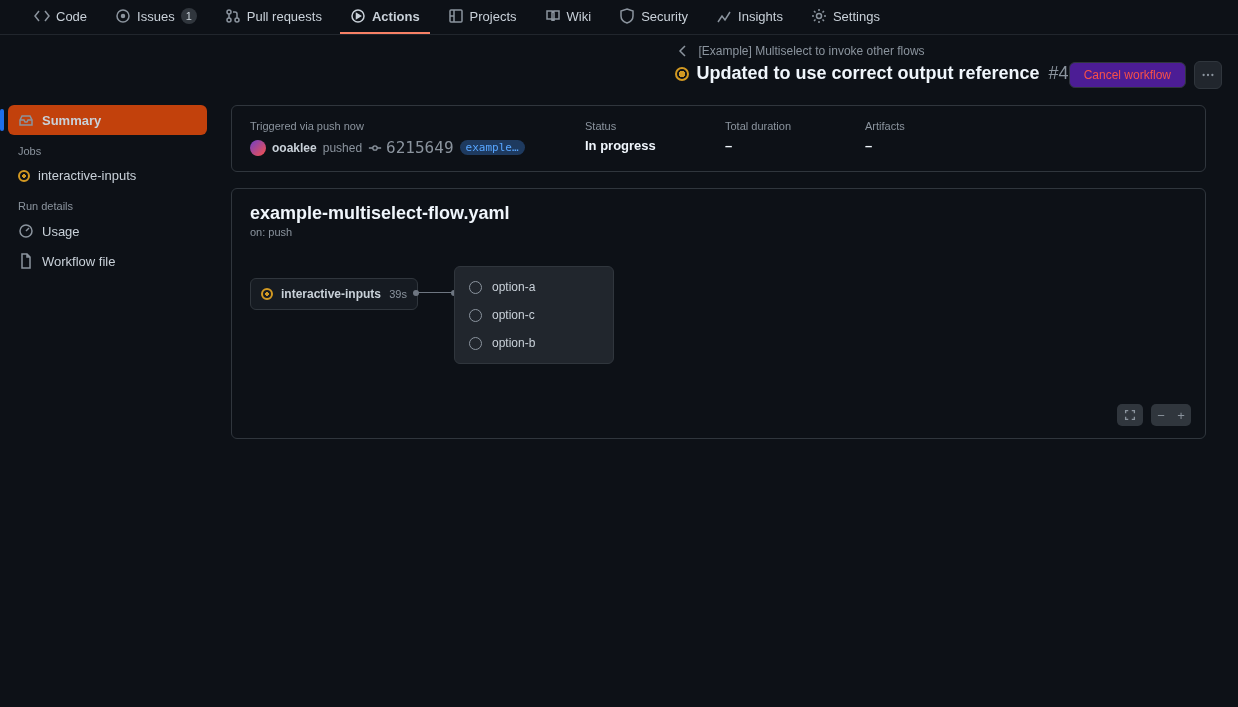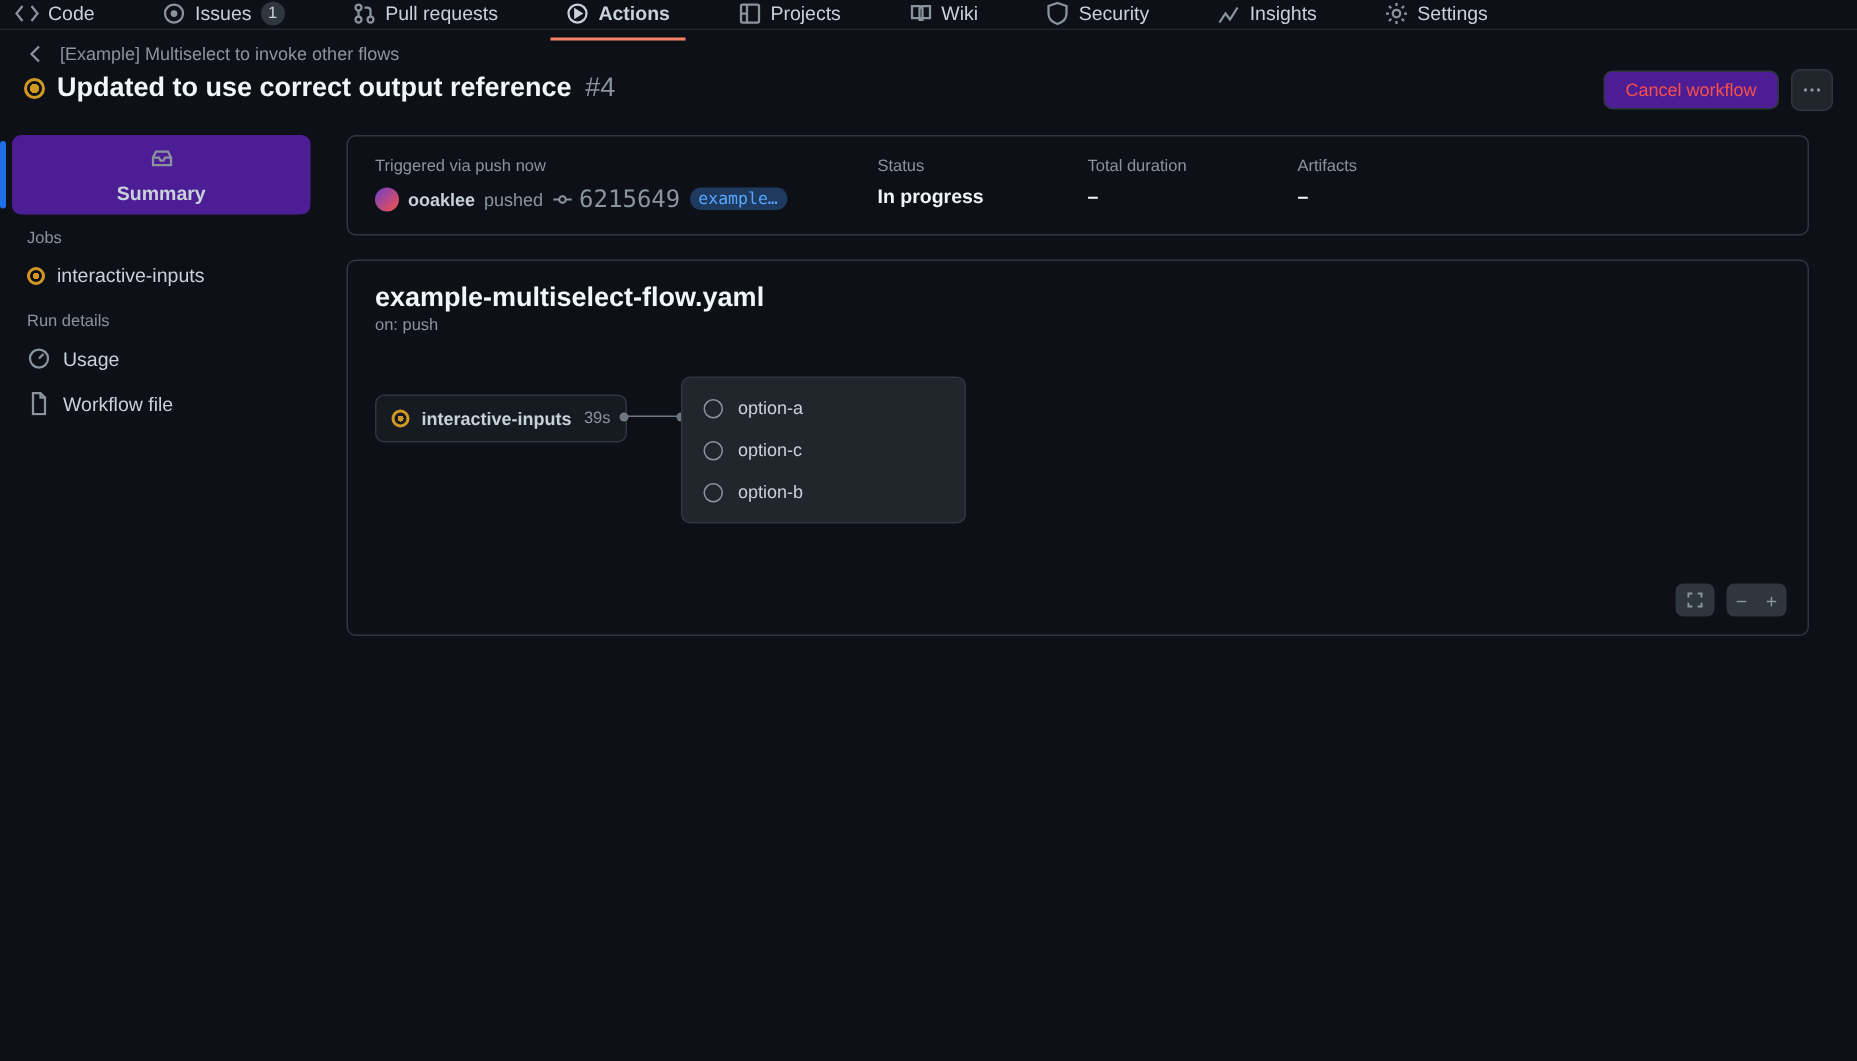--- a/index.html
+++ b/index.html
@@ -8,26 +8,26 @@
     color: #c9d1d9;
     font-family: -apple-system, BlinkMacSystemFont, "Segoe UI", Helvetica, Arial, sans-serif;
     font-size: 14px;
     width: 1238px;
     height: 707px;
     overflow: hidden;
   }
 
   
   .topnav {
-    height: 20px;
+    height: 35px;
     border-bottom: 1px solid #21262d;
     display: flex;
     align-items: center;
-    padding: 0 0;
-    gap: 25px;
+    padding: 0 24px;
+    gap: 8px;
   }
   .topnav .tab {
     display: flex;
     align-items: center;
     gap: 6px;
     padding: 8px 10px;
     color: #c9d1d9;
     font-size: 13px;
     cursor: pointer;
     border-bottom: 2px solid transparent;
@@ -46,21 +46,22 @@
     align-items: center;
     justify-content: center;
     padding: 0 5px;
   }
 
   
   .header {
     padding: 8px 16px 16px 16px;
     display: flex;
     align-items: flex-start;
-    justify-content: space-between;
+    justify-content: flex-end;
+    margin-left: 47px;
   }
   .header-left { display: flex; flex-direction: column; gap: 4px; }
   .breadcrumb {
     display: flex; align-items: center; gap: 8px;
     color: #8b949e; font-size: 12px;
   }
   .breadcrumb .back-icon { width:16px; height:16px; display:inline-flex; align-items:center; justify-content:center; cursor:pointer; color:#8b949e; }
   .title-row { display: flex; align-items: center; gap: 8px; }
   .status-dot {
     width: 14px; height: 14px;
@@ -98,24 +99,23 @@
   .sidebar { width: 215px; padding: 0 8px; }
   .side-item {
     display:flex; align-items:center; gap:8px;
     padding: 7px 10px;
     border-radius: 6px;
     color:#c9d1d9;
     font-size: 13px;
     cursor:pointer;
   }
   .side-item.active {
-    background: #4c1d95;
+    background: #c2410c;
     font-weight: 600;
     position: relative;
-    flex-direction: column;
   }
   .side-item.active::before {
     content:"";
     position:absolute; left:-8px; top:4px; bottom:4px;
     width:4px; background:#1f6feb; border-radius:2px;
   }
   .side-item .si-icon {
     width:16px; height:16px; display:inline-flex; align-items:center; justify-content:center; color:#8b949e;
   }
   .side-heading {
@@ -203,21 +203,21 @@
     border-top: 1px solid #6e7681;
   }
   .edge::before, .edge::after {
     content:""; position:absolute; width:6px; height:6px; border-radius:50%; background:#6e7681; top:-3px;
   }
   .edge::before { left:-3px; }
   .edge::after { right:-3px; }
 
   .node-list {
     position:absolute; left:204px; top:-8px;
-    width:190px;
+    width:160px;
     background:#21262d;
     border:1px solid #30363d;
     border-radius:6px;
     padding: 6px 0;
   }
   .node-list-item {
     display:flex; align-items:center; gap:10px;
     padding: 7px 14px;
     font-size:12px;
     color:#c9d1d9;

